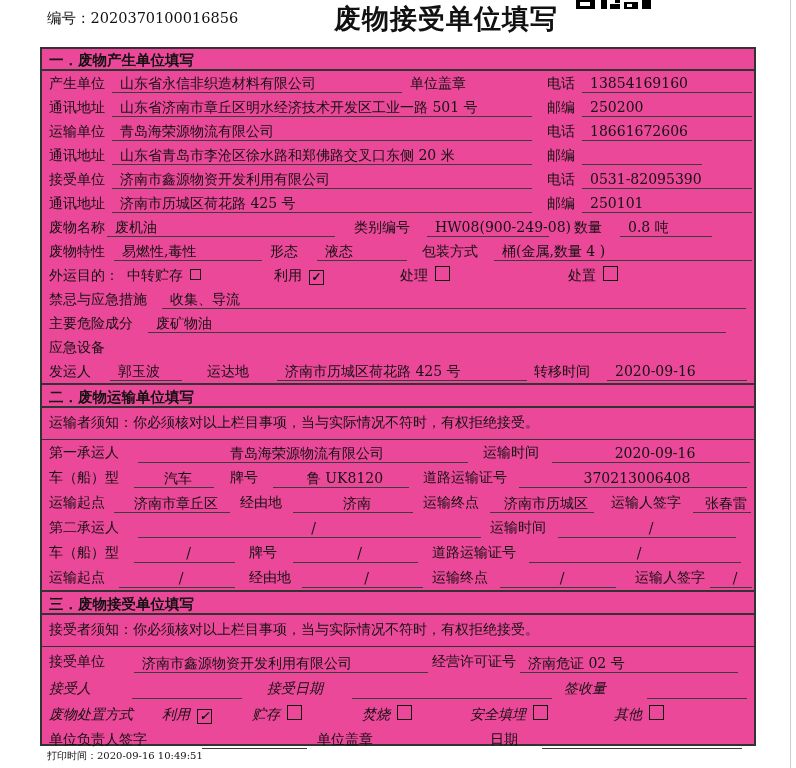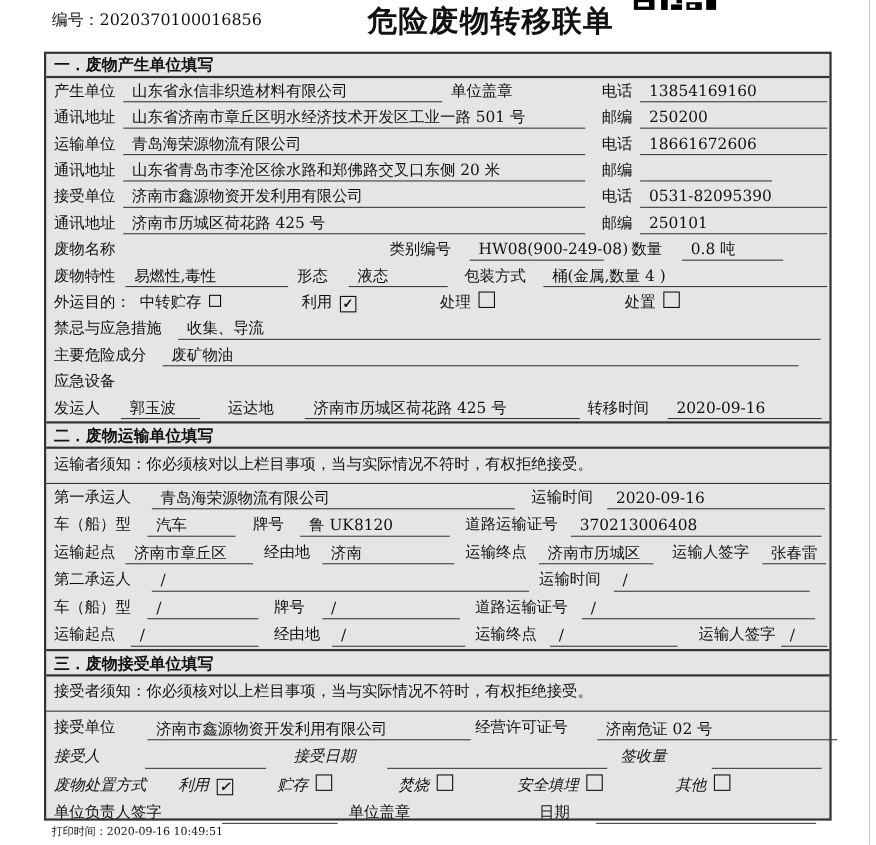--- a/index.html
+++ b/index.html
@@ -4,47 +4,47 @@
 <style>
   html,body{margin:0;padding:0;background:#fff;}
   .page{position:relative;width:796px;height:768px;background:#ffffff;overflow:hidden;
         font-family:"DejaVu Serif",serif;color:#111;font-size:14px;}
   .hdr-no{position:absolute;left:47px;top:9px;font-size:14.5px;white-space:nowrap;}
   .hdr-title{position:absolute;left:0;top:1px;width:100%;text-align:center;
              font-size:27px;font-weight:bold;letter-spacing:1px;padding-left:96px;box-sizing:border-box;}
   .qr{position:absolute;left:576px;top:0;}
   .page-edge{position:absolute;left:790px;top:0;width:1px;height:768px;background:#cccccc;}
   .tbl{position:absolute;left:40px;top:47px;width:716px;height:699px;
-       border:2px solid #333;box-sizing:border-box;background:#e5e5e5;}
+       border:2px solid #333;box-sizing:border-box;background:#ec4899;}
   .sec{height:22px;line-height:21px;font-weight:bold;font-size:14.5px;
        padding-left:7px;border-bottom:2px solid #333;box-sizing:border-box;white-space:nowrap;}
   .sec.mid{border-top:2px solid #333;height:25px;line-height:23px;}
   .notice{height:32px;line-height:28px;padding-left:7px;border-bottom:1px solid #333;
           box-sizing:border-box;white-space:nowrap;}
   .row{position:relative;height:24px;line-height:24px;}
-  .r25{height:25px;line-height:25px;}
+  .r25{height:25px;line-height:25px;text-align:center;}
   .r28{height:28px;line-height:28px;}
   .r26{height:26px;line-height:26px;font-style:italic;}
   .lbl{position:absolute;top:0;white-space:nowrap;}
   .u{position:absolute;bottom:2px;height:19px;line-height:18px;border-bottom:1px solid #3c3c3c;
      box-sizing:border-box;padding-left:8px;white-space:nowrap;}
   .opt{position:absolute;top:0;white-space:nowrap;}
   .cb{display:inline-block;width:13px;height:13px;border:1px solid #111;margin-left:7px;
       vertical-align:-1px;text-align:center;line-height:13px;font-size:12px;font-weight:bold;
       box-sizing:content-box;}
   .cb-sm{width:9px;height:9px;line-height:9px;font-size:9px;vertical-align:0;}
   .ftr{position:absolute;left:47px;top:749px;font-size:10px;white-space:nowrap;}
 </style>
 </head>
 <body>
 
 <div class="page">
 
   <div class="hdr-no"><span>编号：</span><span>2020370100016856</span></div>
-  <div class="hdr-title">危险废物转移联单</div>
+  <div class="hdr-title">废物接受单位填写</div>
 
   <svg class="qr" width="78" height="10" viewBox="0 0 78 10">
     <rect x="0" y="0" width="19" height="9" fill="#000"></rect>
     <rect x="4" y="2" width="10" height="4" fill="#fff"></rect>
     <rect x="25" y="0" width="6" height="9" fill="#000"></rect>
     <rect x="34" y="4" width="10" height="5" fill="#000"></rect>
     <rect x="39" y="0" width="5" height="3" fill="#000"></rect>
     <rect x="48" y="2" width="14" height="7" fill="#000"></rect>
     <rect x="51" y="4" width="5" height="3" fill="#fff"></rect>
     <rect x="66" y="0" width="9" height="9" fill="#000"></rect>
@@ -94,20 +94,21 @@
 
     <div class="row">
       <span class="lbl" style="left:7px">通讯地址</span>
       <span class="u" style="left:70px;width:420px">济南市历城区荷花路 425 号</span>
       <span class="lbl" style="left:505px">邮编</span>
       <span class="u" style="left:540px;width:170px">250101</span>
     </div>
 
     <div class="row">
       <span class="lbl" style="left:7px">废物名称</span>
+      <span class="u" style="left:65px;width:228px">废机油</span>
       <span class="lbl" style="left:312px">类别编号</span>
       <span class="u" style="left:385px;width:122px">HW08(900-249-08)</span>
       <span class="lbl" style="left:532px">数量</span>
       <span class="u" style="left:578px;width:92px">0.8 吨</span>
     </div>
 
     <div class="row">
       <span class="lbl" style="left:7px">废物特性</span>
       <span class="u" style="left:72px;width:148px">易燃性,毒性</span>
       <span class="lbl" style="left:228px">形态</span>
@@ -204,21 +205,21 @@
       <span class="u" style="left:668px;width:42px">/</span>
     </div>
 
     <div class="sec mid">三．废物接受单位填写</div>
     <div class="notice">接受者须知：你必须核对以上栏目事项，当与实际情况不符时，有权拒绝接受。</div>
 
     <div class="row r28">
       <span class="lbl" style="left:7px">接受单位</span>
       <span class="u" style="left:92px;width:294px">济南市鑫源物资开发利用有限公司</span>
       <span class="lbl" style="left:390px">经营许可证号</span>
-      <span class="u" style="left:501px;width:218px">济南危证 02 号</span>
+      <span class="u" style="left:478px;width:218px">济南危证 02 号</span>
     </div>
 
     <div class="row r26">
       <span class="lbl" style="left:7px">接受人</span>
       <span class="u" style="left:90px;width:110px"></span>
       <span class="lbl" style="left:225px">接受日期</span>
       <span class="u" style="left:310px;width:200px"></span>
       <span class="lbl" style="left:522px">签收量</span>
       <span class="u" style="left:605px;width:100px"></span>
     </div>

